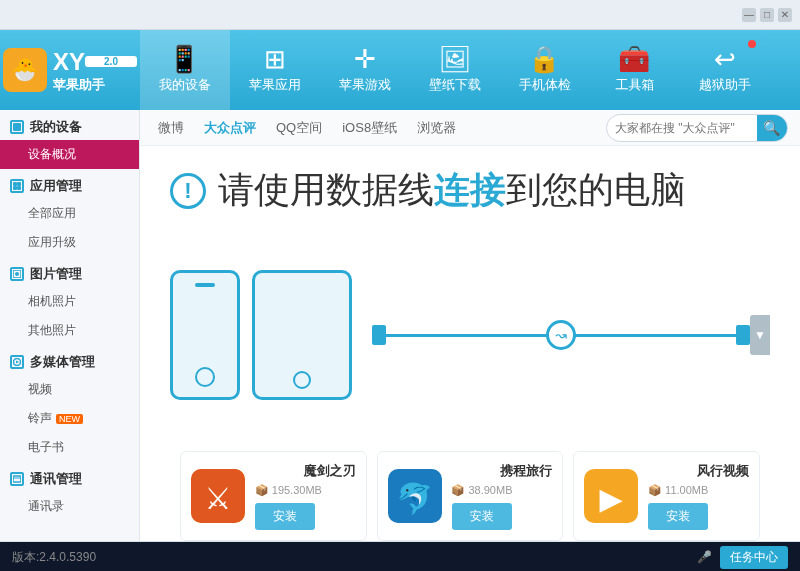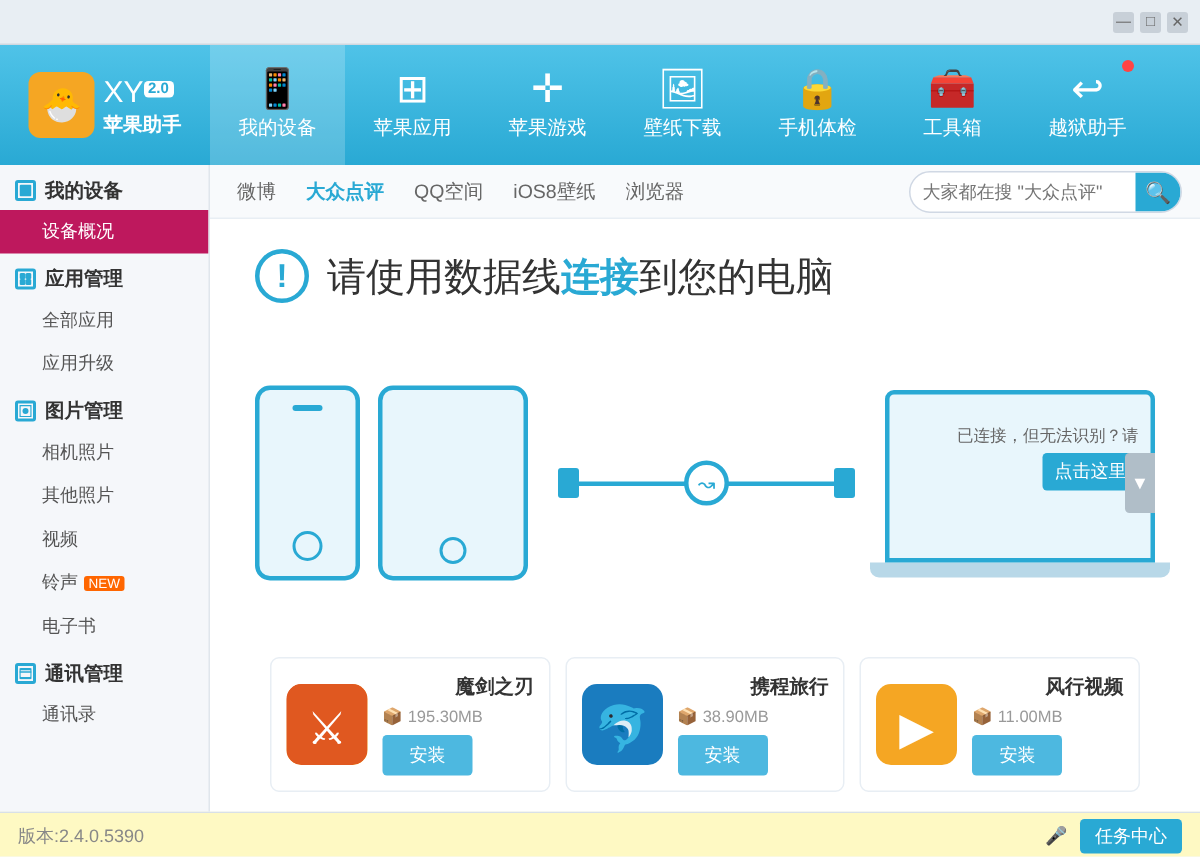--- a/index.html
+++ b/index.html
@@ -48,27 +48,27 @@
       border-radius: 8px;
       display: flex; align-items: center; justify-content: center;
       font-size: 22px;
     }
     .logo-text {
       color: white;
       font-size: 13px;
       font-weight: bold;
       line-height: 1.3;
     }
-    .logo-text .xy { font-size: 20px; font-weight: 400; }
+    .logo-text .xy { font-size: 24px; font-weight: 700; }
     .logo-text .v2 {
       font-size: 10px;
       background: white;
       color: #29a9d4;
       border-radius: 3px;
-      padding: 0 3px;
+      padding: 0 19px;
       vertical-align: super;
     }
 
     .nav-tabs {
       display: flex;
       flex: 1;
       height: 100%;
       align-items: center;
     }
     .nav-tab {
@@ -223,21 +223,21 @@
       width: 36px; height: 36px;
       border: 3px solid #29a9d4;
       border-radius: 50%;
       display: flex; align-items: center; justify-content: center;
       font-size: 22px;
       color: #29a9d4;
       font-weight: bold;
       flex-shrink: 0;
     }
     .connect-msg .msg-text {
-      font-size: 26px;
+      font-size: 36px;
       color: #333;
       font-weight: 300;
     }
     .connect-msg .msg-text .highlight {
       color: #29a9d4;
       font-weight: bold;
     }
 
     
     .device-area {
@@ -417,21 +417,21 @@
       padding: 5px 18px;
       font-size: 12px;
       cursor: pointer;
       display: block;
       text-align: left;
     }
 
     
     .status-bar {
       height: 31px;
-      background: #fef9c3;
+      background: #0f172a;
       border-top: 1px solid #d8e0e8;
       display: flex;
       align-items: center;
       padding: 0 12px;
       font-size: 12px;
       color: #888;
     }
     .status-right {
       margin-left: auto;
       display: flex;
@@ -549,20 +549,29 @@
         <svg width="8" height="8" viewBox="0 0 8 8">
             <rect width="8" height="8" fill="none" stroke="#29a9d4" stroke-width="1.5" rx="1"></rect>
             <circle cx="4" cy="4" r="2" fill="#29a9d4"></circle>
           </svg>
       </div>
       <span>图片管理</span>
     </div>
     <div class="sidebar-item">相机照片</div>
     <div class="sidebar-item">其他照片</div>
 
+    <div class="sidebar-section-title">
+      <div class="s-icon">
+        <svg width="8" height="8" viewBox="0 0 8 8">
+            <circle cx="4" cy="4" r="3.5" fill="none" stroke="#29a9d4" stroke-width="1.5"></circle>
+            <polygon points="3,2.5 3,5.5 6,4" fill="#29a9d4"></polygon>
+          </svg>
+      </div>
+      <span>多媒体管理</span>
+    </div>
     <div class="sidebar-item">视频</div>
     <div class="sidebar-item">铃声 <span class="new-badge">NEW</span></div>
     <div class="sidebar-item">电子书</div>
 
     <div class="sidebar-section-title">
       <div class="s-icon">
         <svg width="8" height="8" viewBox="0 0 8 8">
             <rect width="8" height="6" fill="none" stroke="#29a9d4" stroke-width="1.5" rx="1" y="1"></rect>
             <line x1="0" y1="3" x2="8" y2="3" stroke="#29a9d4" stroke-width="1"></line>
           </svg>
@@ -607,29 +616,20 @@
         </div>
 
         <div class="cable">
           <div class="cable-connector-l"></div>
           <div class="cable-line">
             <div class="cable-arrow">↝</div>
           </div>
           <div class="cable-connector-r"></div>
         </div>
 
-        <div class="laptop-device">
-          <div class="laptop-screen">
-            <div class="laptop-already">
-              <div style="color:#666;font-size:11px;margin-bottom:4px;">已连接，但无法识别？请</div>
-              <button class="laptop-btn">点击这里</button>
-            </div>
-          </div>
-          <div class="laptop-base"></div>
-        </div>
 
         <div class="scroll-btn">▼</div>
       </div>
 
       <div class="app-cards">
 
         <div class="app-card">
           <div class="app-icon" style="background: linear-gradient(135deg, #e05820, #f5a623); position:relative; overflow:hidden;">
             <svg width="54" height="54" viewBox="0 0 54 54">
               <rect width="54" height="54" fill="#e05820" rx="10"></rect>

